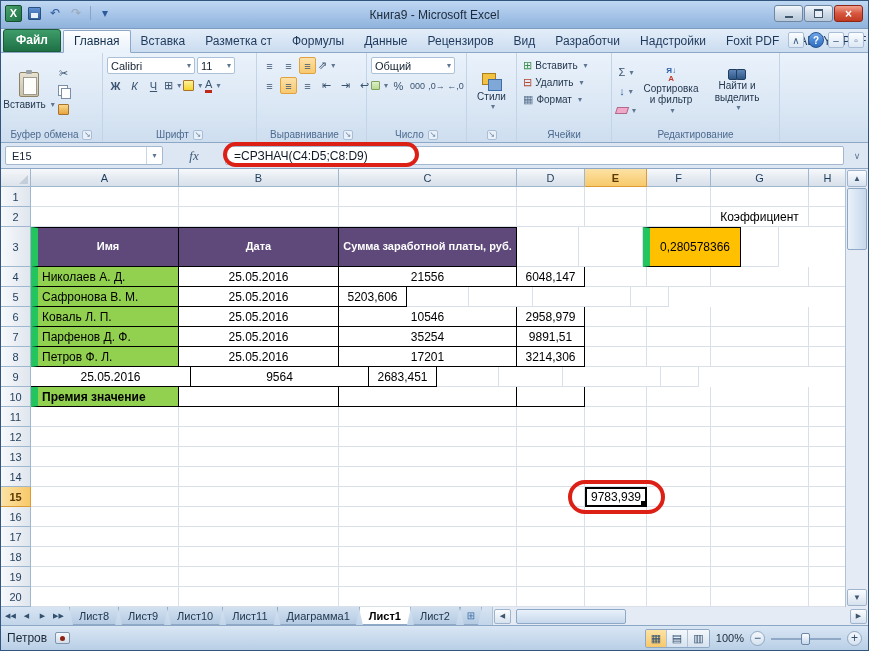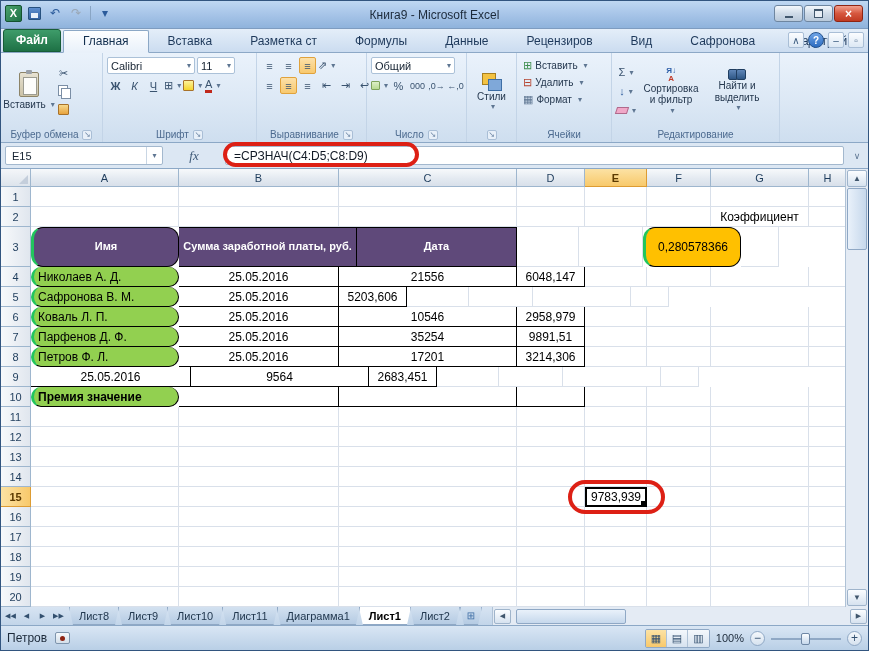--- a/index.html
+++ b/index.html
@@ -38,21 +38,21 @@
     display:flex; align-items:center; justify-content:center; font-size:10px; color:#34495E;}
   .wbtn .bar{ width:8px; height:2px; background:#41576D; margin-top:6px;}
   .ico-restore{ position:relative; width:9px; height:9px;}
   .ico-restore::before{ content:''; position:absolute; right:0; top:0; width:7px; height:6px; border:1px solid #41576D;}
   .ico-restore::after{ content:''; position:absolute; left:0; bottom:0; width:7px; height:6px; border:1px solid #41576D; background:#E8EEF5;}
   .wbtn.close{ background:linear-gradient(#F2A08E,#D6573E 50%,#C03A22); border-color:#8E2413; color:#fff; font-weight:bold; font-size:12px;}
 
   
   .tabstrip{ height:24px; flex:0 0 24px; background:linear-gradient(#E4EEF9,#CBDCF0);
     border-bottom:1px solid #8CA8C6; display:flex; align-items:flex-end; padding:0 2px; position:relative;}
-  .rtab{ padding:3px 19px 4px; font-size:12px; color:#1E395B; cursor:default; white-space:nowrap;}
+  .rtab{ padding:3px 10px 4px; font-size:12px; color:#1E395B; cursor:default; white-space:nowrap;}
   .rtab.file{ background:linear-gradient(#3E9C6A,#1E7145); color:#fff; font-weight:bold;
     border:1px solid #175C37; border-radius:3px 3px 0 0; margin-right:2px; padding:3px 12px 4px;}
   .rtab.active{ background:linear-gradient(#FDFEFF,#E9F1FA); border:1px solid #8CA8C6; border-bottom:1px solid #E9F1FA;
     border-radius:2px 2px 0 0; margin-bottom:-1px; color:#13304F;}
   .tabstrip-right{ position:absolute; right:4px; top:3px; display:flex; gap:4px; align-items:center;}
   .ts-ico{ width:16px; height:16px; display:flex; align-items:center; justify-content:center;
     font-size:10px; color:#3A5A7E; border:1px solid #A9BED6; border-radius:2px;
     background:linear-gradient(#FBFDFF,#DCE8F4);}
   .ts-ico.help{ background:linear-gradient(#6FA5E8,#2D6CC0); color:#fff; border-color:#24538F; border-radius:8px; font-weight:bold;}
 
@@ -139,21 +139,21 @@
     display:flex; align-items:center; overflow:hidden; white-space:nowrap; background:#fff; flex:0 0 auto;}
   .c-phead{ background:var(--table-header,#5F497A); color:#fff; font-weight:bold; font-size:11px;
     justify-content:center; text-align:center; white-space:normal; line-height:1.2; padding:1px 2px;}
   .c-name{ background:var(--name-fill,#92D050); padding-left:4px;}
   .c-sumlabel{ font-weight:bold;}
   .c-mid{ justify-content:center;}
   .c-coeff-label{ justify-content:center;}
   .c-coeff-val{ background:var(--coefficient-fill,#FFC000); justify-content:center;}
   .tb{ border-right:1px solid #000; border-bottom:1px solid #000;}
   .tb-t{ border-top:1px solid #000;}
-  .tb-l{ border-left:3px solid #22c55e;border-radius:12px;}
+  .tb-l{ border-left:7px solid #22c55e;}
   .c-result{ border:2px solid #000; justify-content:center; position:relative; z-index:2;}
   .c-result::after{ content:''; position:absolute; right:-2px; bottom:-2px; width:5px; height:5px;
     background:#000; border:1px solid #fff;}
 
   
   .vscroll{ position:absolute; right:0; top:0; width:23px; height:438px; background:#E4EBF4;
     border-left:1px solid #AFC2D6; display:flex; flex-direction:column;}
   .vs-btn{ height:17px; display:flex; align-items:center; justify-content:center; font-size:8px; color:#41576D;
     background:linear-gradient(#FBFDFF,#D6E2EF); border:1px solid #9FB4CB; border-radius:2px; margin:1px;}
   .vs-thumb{ height:62px; margin:0 1px; background:linear-gradient(90deg,#E9F1FA,#C6D8EC);
@@ -240,21 +240,21 @@
   <div class="tabstrip">
     <div id="ribbon-tabs" style="display:flex;align-items:flex-end;">
         <div class="rtab file">Файл</div>
         <div class="rtab active">Главная</div>
         <div class="rtab">Вставка</div>
         <div class="rtab">Разметка ст</div>
         <div class="rtab">Формулы</div>
         <div class="rtab">Данные</div>
         <div class="rtab">Рецензиров</div>
         <div class="rtab">Вид</div>
-        <div class="rtab">Сафронова</div>
+        <div class="rtab">Разработчи</div>
         <div class="rtab">Надстройки</div>
         <div class="rtab">Foxit PDF</div>
         <div class="rtab">ABBYY PDF T</div>
       </div>
     <div class="tabstrip-right">
       <span class="ts-ico">∧</span>
       <span class="ts-ico help">?</span>
       <span class="ts-ico">–</span>
       <span class="ts-ico">▫</span>
     </div>
@@ -485,22 +485,22 @@
           <div class="cell " style="width:178px"></div>
           <div class="cell " style="width:68px"></div>
           <div class="cell " style="width:62px"></div>
           <div class="cell " style="width:64px"></div>
           <div class="cell c-coeff-label" style="width:98px">Коэффициент</div>
           <div class="cell " style="width:38px"></div>
         </div>
         <div class="grow" style="height:40px">
           <div class="rhead">3</div>
           <div class="cell c-phead tb tb-t tb-l" style="width:148px">Имя</div>
+          <div class="cell c-phead tb tb-t" style="width:160px">Дата</div>
           <div class="cell c-phead tb tb-t" style="width:178px">Сумма заработной платы, руб.</div>
-          <div class="cell c-phead tb tb-t" style="width:160px">Дата</div>
           <div class="cell " style="width:62px"></div>
           <div class="cell " style="width:64px"></div>
           <div class="cell c-coeff-val tb tb-t tb-l" style="width:98px">0,280578366</div>
           <div class="cell " style="width:38px"></div>
         </div>
         <div class="grow" style="height:20px">
           <div class="rhead">4</div>
           <div class="cell c-name tb tb-l" style="width:148px">Николаев А. Д.</div>
           <div class="cell c-mid tb" style="width:160px">25.05.2016</div>
           <div class="cell c-mid tb" style="width:178px">21556</div>

